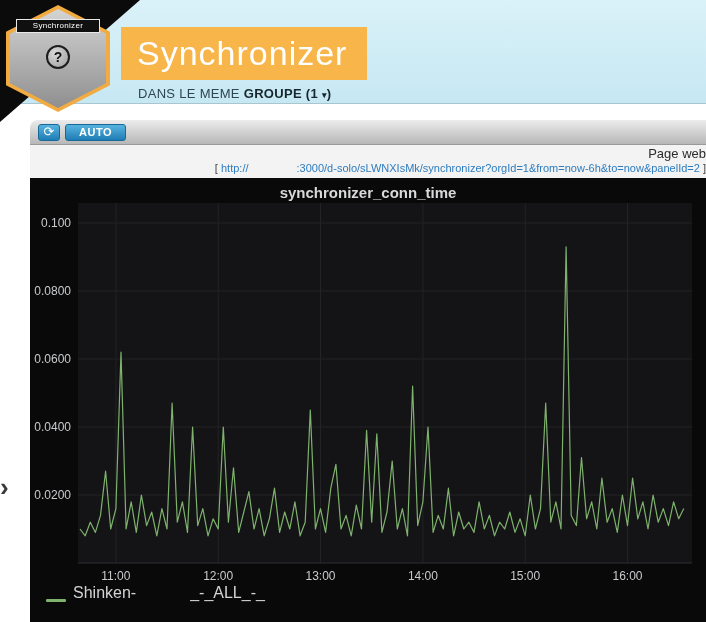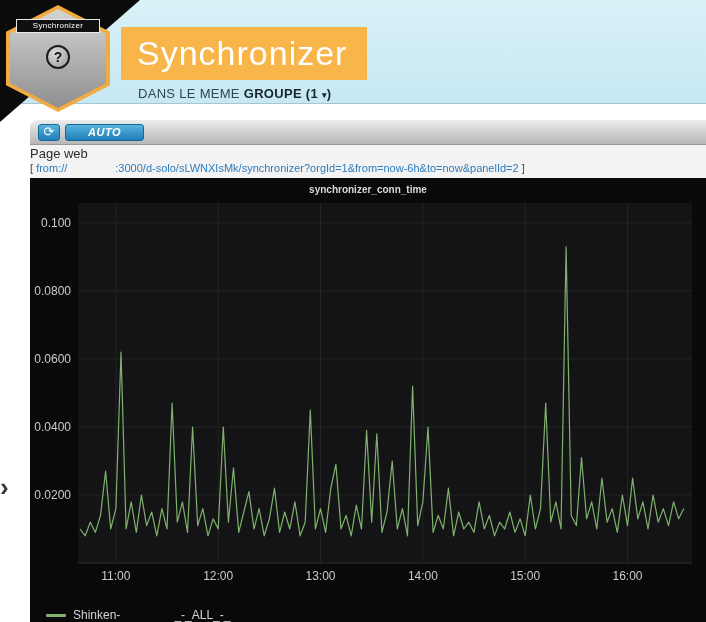--- a/index.html
+++ b/index.html
@@ -78,48 +78,48 @@
     padding-left: 8px;
   }
   .btn-blue {
     height: 17px;
     background: linear-gradient(#58b3de, #1e7db5);
     border: 1px solid #16689a; border-radius: 3px;
     color: #ffffff; display: flex; align-items: center; justify-content: center;
     cursor: pointer;
   }
   .refresh-btn { width: 22px; font-size: 13px; line-height: 14px; }
-  .auto-btn { padding: 0 22px; font-size: 11px; font-weight: bold; letter-spacing: 0.5px; font-style: italic; }
+  .auto-btn { padding: 0 13px; font-size: 11px; font-weight: bold; letter-spacing: 0.5px; }
 
   .pageweb-strip {
-    height: 33px; background: #f3f3f3; text-align: left;
+    height: 33px; background: #f3f3f3; text-align: right;
     padding-top: 1px; overflow: hidden;
   }
   .pageweb-title { font-size: 13px; color: #2b2b2b; line-height: 15px; }
   .pageweb-urlline { font-size: 11px; line-height: 14px; white-space: nowrap; }
   .pageweb-urlline .bracket { color: #444444; }
   .pageweb-urlline .url { color: #2e7cbe; cursor: pointer; }
   .url-gap { display: inline-block; width: 48px; }
 
   
   .chart {
     position: relative; width: 676px; height: 444px;
     background: #09090a;
   }
   .chart-title {
     position: absolute; top: 6px; left: 0; width: 100%;
-    text-align: center; font-size: 10px; font-weight: bold; color: #d8d9da;
+    text-align: center; font-size: 15px; font-weight: bold; color: #d8d9da;
     z-index: 2;
   }
   .chart svg { position: absolute; left: 0; top: 0; }
   .chart svg text.tick { fill: #c9cbce; font-size: 12px; font-family: "Liberation Sans", sans-serif; }
   .legend {
-    position: absolute; left: 16px; bottom: 0;
-    display: flex; align-items: center;
-    font-size: 12px; color: #d3d4d6; cursor: pointer; z-index: 2;
+    position: absolute; left: 16px; bottom: 20px;
+    display: flex; align-items: flex-end;
+    font-size: 16px; color: #d3d4d6; cursor: pointer; z-index: 2;
   }
   .legend-sample { width: 20px; height: 3px; border-radius: 1px; margin-right: 7px; }
   .legend-gap-1 { display: inline-block; width: 54px; }
   .legend-gap-2 { display: inline-block; width: 46px; }
 </style>
 </head>
 <body>
 
 <div class="cyan-band"></div>
 <div class="black-corner"></div>
@@ -143,21 +143,21 @@
 
   <div class="toolbar">
     <div class="btn-blue refresh-btn">
         <span>⟳</span>
       </div>
     <div class="btn-blue auto-btn">AUTO</div>
   </div>
 
   <div class="pageweb-strip">
     <div class="pageweb-title">Page web</div>
-    <div class="pageweb-urlline"><span class="bracket">[ </span><span class="url"><span>from://</span><span class="url-gap"></span><span>:3000/d-solo/sLWNXIsMk/synchronizer?orgId=1&amp;from=now-6h&amp;to=now&amp;panelId=2</span></span><span class="bracket"> ]</span>
+    <div class="pageweb-urlline"><span class="bracket">[ </span><span class="url"><span>http://</span><span class="url-gap"></span><span>:3000/d-solo/sLWNXIsMk/synchronizer?orgId=1&amp;from=now-6h&amp;to=now&amp;panelId=2</span></span><span class="bracket"> ]</span>
     </div>
   </div>
 
   <div class="chart">
     <div class="chart-title">synchronizer_conn_time</div>
     <svg width="676" height="444" viewBox="0 0 676 444">
         <rect x="48" y="25" width="614" height="360" fill="#141416"></rect>
         <line x1="85.9" y1="25" x2="85.9" y2="385" stroke="#232326" stroke-width="1"></line>
         <text class="tick" x="85.9" y="402" text-anchor="middle">11:00</text>
         <line x1="188.2" y1="25" x2="188.2" y2="385" stroke="#232326" stroke-width="1"></line>

